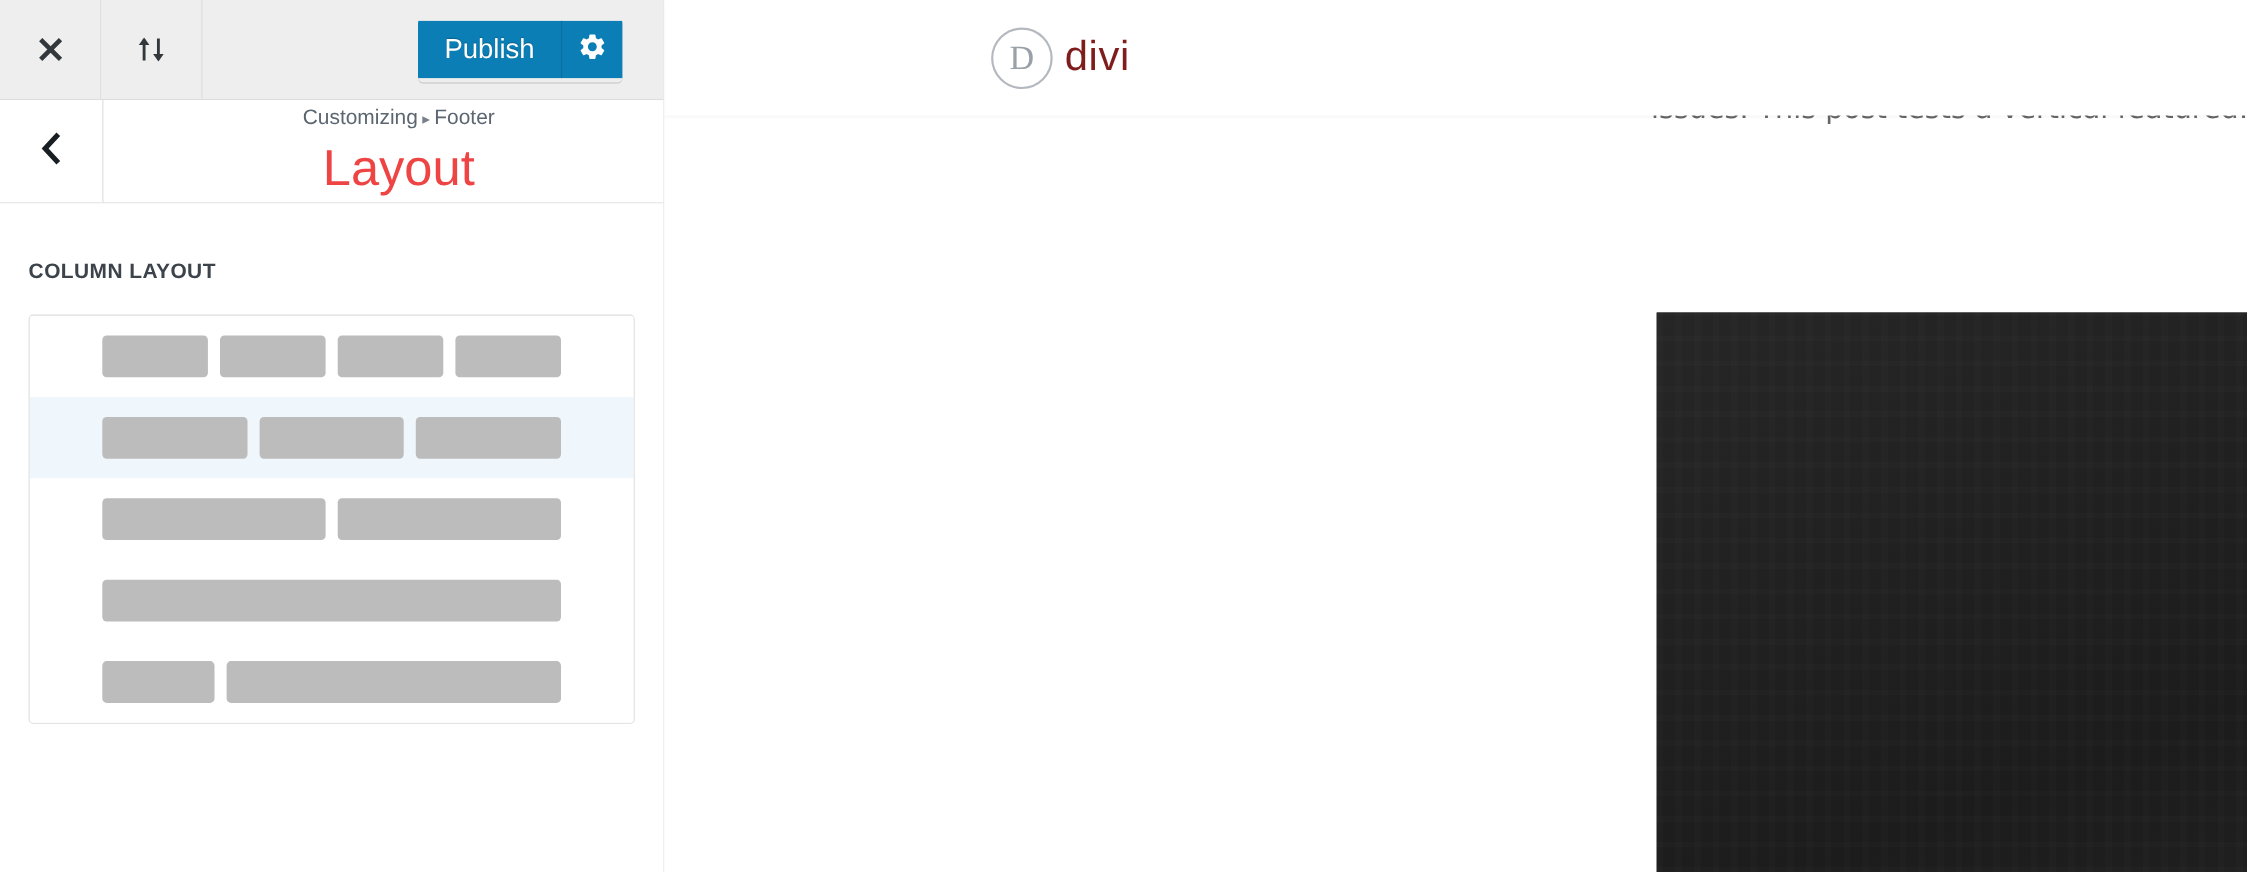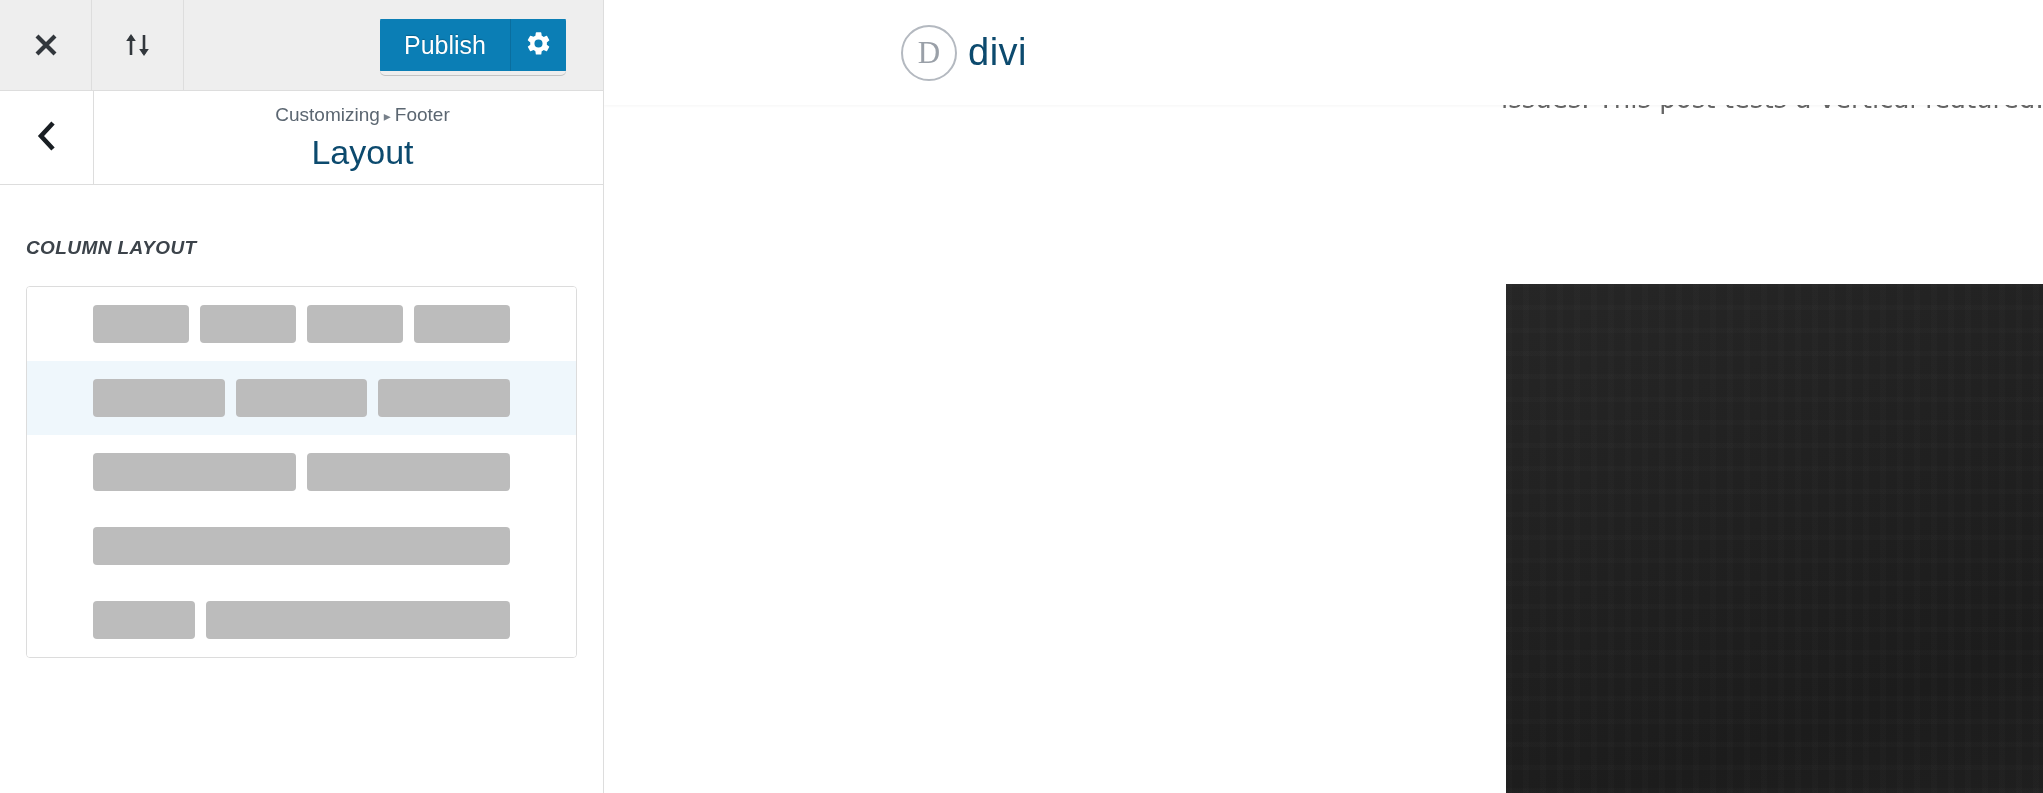--- a/index.html
+++ b/index.html
@@ -92,33 +92,32 @@
   }
   .breadcrumb {
     font-size: 19px;
     color: #5b6671;
     line-height: 1.2;
     margin-bottom: 7px;
     cursor: pointer;
   }
   .breadcrumb .sep { font-size: 14px; color: #77808a; padding: 0 4px; }
   .panel-title {
-    font-size: 34px;
+    font-size: 46px;
     font-weight: normal;
-    color: #0c4a6e;
+    color: #ef4444;
     line-height: 1.1;
   }
 
   
   .panel-body {
     flex: 1 1 auto;
     padding: 52px 26px 0 26px;
     overflow: hidden;
     background: #ffffff;
-    font-style: italic;
   }
   .section-label {
     font-size: 19px;
     font-weight: bold;
     letter-spacing: .4px;
     color: #3c434a;
     text-transform: uppercase;
     margin-bottom: 27px;
   }
 
@@ -173,21 +172,21 @@
     border: 2px solid #b4b9c0;
     border-radius: 50%;
     display: flex; align-items: center; justify-content: center;
     color: #9aa0a8;
     font-size: 31px;
     font-family: "Liberation Serif", serif;
     line-height: 1;
   }
   .divi-word {
     font-size: 38px;
-    color: #0c4a6e;
+    color: #7f1d1d;
     font-weight: normal;
     letter-spacing: .5px;
   }
 
   .post-excerpt {
     position: absolute;
     top: 78px; left: 897px; right: 0;
     font-size: 26px;
     line-height: 1.62;
     color: #666666;

